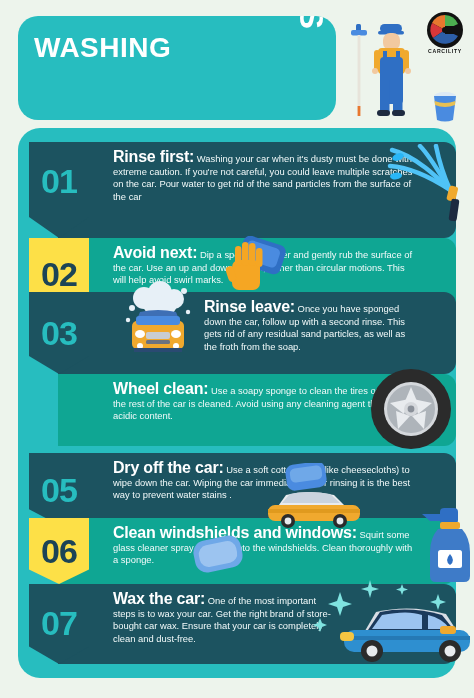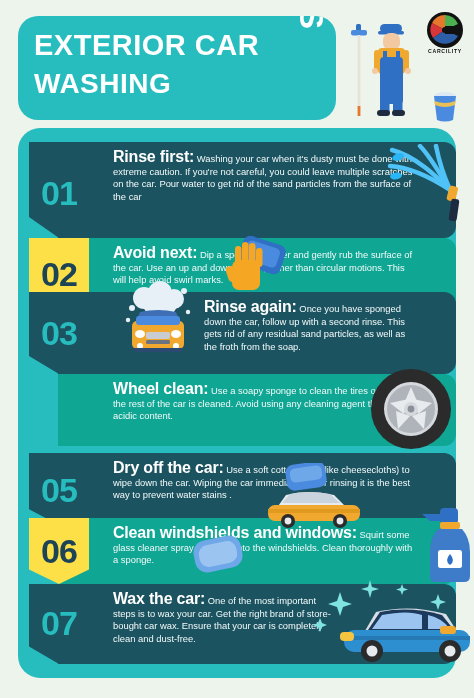--- a/index.html
+++ b/index.html
@@ -77,21 +77,20 @@
   .txt b { font-size:16px; font-weight:bold; color:#fff; letter-spacing:-.2px; }
   .art { position:absolute; z-index:5; }
 </style>
 </head>
 <body>
 
 <div id="poster">
 
   <div class="header-card">
     <div class="title-wrap">
-      <div class="title-l1">EXTERIOR CAR</div>
       <div class="title-l2">WASHING</div>
     </div>
     <div class="title-tips">TIPS</div>
   </div>
 
   <svg class="worker" viewBox="0 0 80 118">
     <rect x="16" y="14" width="5" height="8" rx="1.5" fill="#2F6FC4"></rect>
     <rect x="11" y="20" width="16" height="5.5" rx="2" fill="#4A8BE0"></rect>
     <rect x="17.6" y="25" width="2.8" height="76" fill="#E7E3DA"></rect>
     <rect x="17.6" y="96" width="2.8" height="10" fill="#E8772E"></rect>
@@ -127,21 +126,21 @@
   <svg class="bucket" viewBox="0 0 34 40">
     <ellipse cx="17" cy="12" rx="11" ry="4" fill="#DCE9F5"></ellipse>
     <path d="M6 12 L9 36 Q17 39 25 36 L28 12 Z" fill="#4A8BE0"></path>
     <path d="M6.6 17 Q17 21 27.4 17 L27 21 Q17 25 7 21 Z" fill="#E8C053"></path>
   </svg>
 
   <div class="body-panel"></div>
 
   <div class="tip odd" style="top:142px;height:96px;">
     <div class="panel"></div>
-    <div class="badge" style="height:96px;padding-top:34px;">
+    <div class="badge" style="height:96px;padding-top:22px;">
       <span class="badge-num">01</span>
     </div>
     <svg class="art" style="left:358px;top:2px;width:96px;height:82px;" viewBox="0 0 96 82">
       <g fill="none" stroke="#4FC3F7" stroke-width="4.5" stroke-linecap="round">
         <path d="M74 46 C62 34 40 12 16 6"></path>
         <path d="M74 46 C62 38 40 24 14 22"></path>
         <path d="M74 46 C64 30 54 12 44 2"></path>
         <path d="M74 46 C66 28 62 12 60 2"></path>
       </g>
       <g fill="#29B6F6">
@@ -200,21 +199,21 @@
       <rect x="26" y="38" width="44" height="9" rx="3" fill="#4A8BE0"></rect>
       <rect x="36" y="54" width="24" height="7" rx="2" fill="#C9CDD2"></rect>
       <rect x="36" y="62" width="24" height="4" rx="1.5" fill="#6B7280"></rect>
       <ellipse cx="30" cy="56" rx="5" ry="4" fill="#fff"></ellipse>
       <ellipse cx="66" cy="56" rx="5" ry="4" fill="#fff"></ellipse>
       <circle cx="30" cy="68" r="3" fill="#fff"></circle>
       <circle cx="66" cy="68" r="3" fill="#fff"></circle>
       <rect x="24" y="70" width="48" height="4" fill="#2A4A72"></rect>
     </svg>
     <div class="txt" style="left:186px;width:212px;">
-      <b>Rinse again:</b><span> Once you have sponged down the car, follow up with a second rinse. This gets rid of any residual sand particles, as well as the froth from the soap.</span>
+      <b>Rinse leave:</b><span> Once you have sponged down the car, follow up with a second rinse. This gets rid of any residual sand particles, as well as the froth from the soap.</span>
     </div>
   </div>
 
   <div class="tip even" style="top:374px;height:72px;">
     <div class="panel"></div>
     <svg class="art" style="left:350px;top:-8px;width:86px;height:86px;" viewBox="0 0 86 86">
       <circle cx="43" cy="43" r="40" fill="#2B2B2B"></circle>
       <circle cx="43" cy="43" r="27" fill="#D5D8DC"></circle>
       <circle cx="43" cy="43" r="24" fill="#AEB4BA"></circle>
       <g fill="#E8EBEE">

